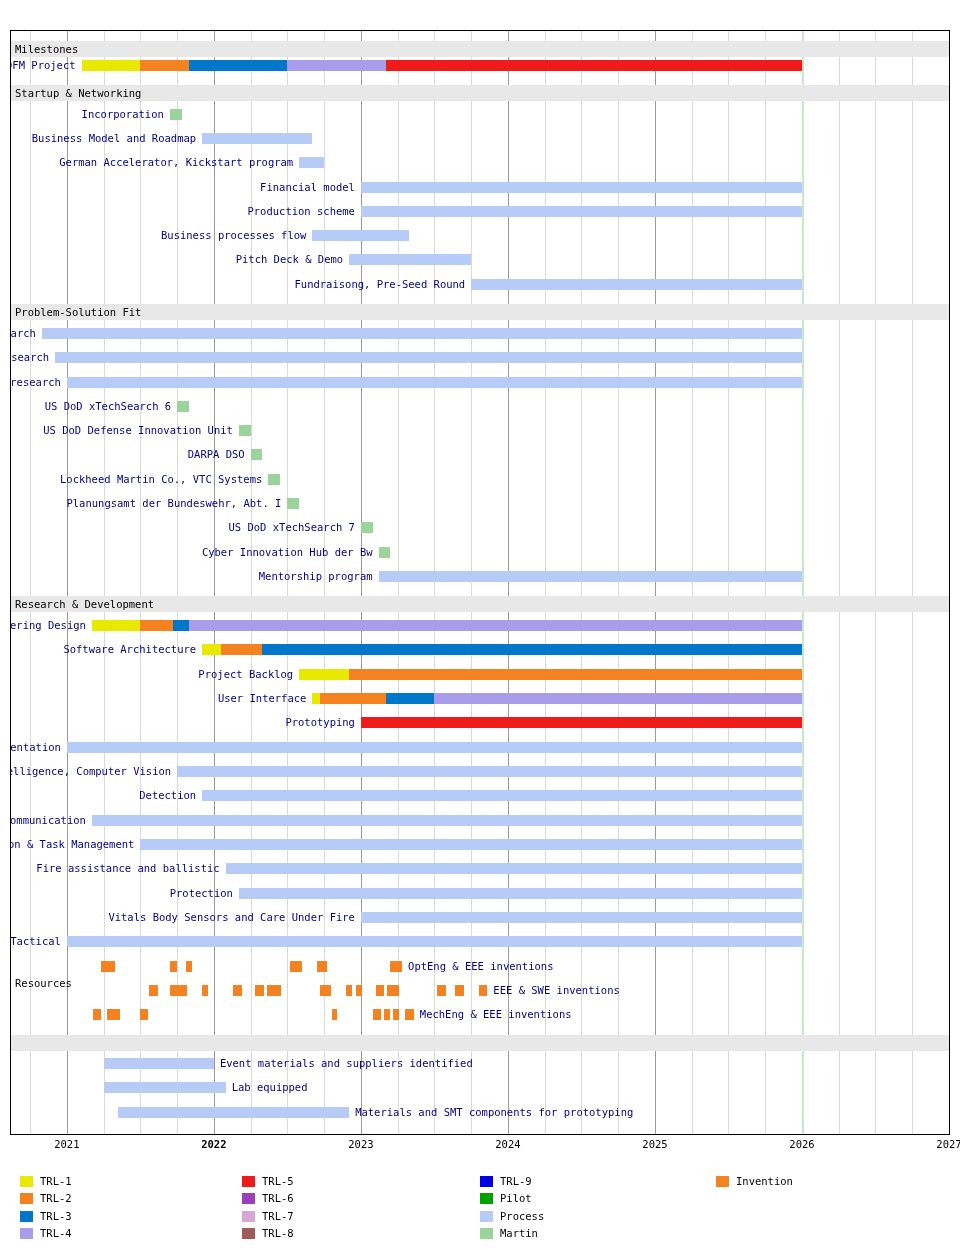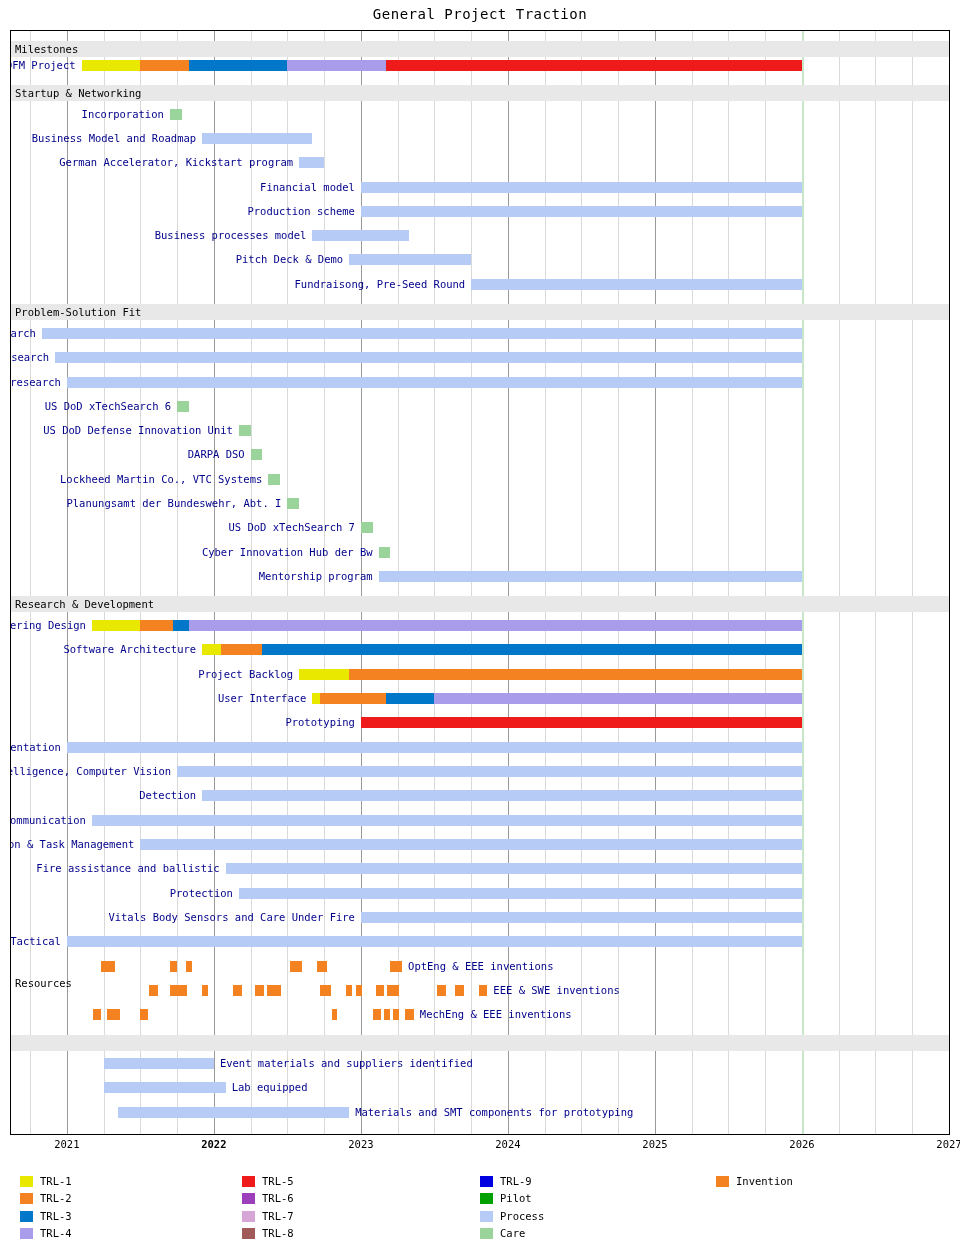--- a/index.html
+++ b/index.html
@@ -106,21 +106,20 @@
     position: absolute;
     left: 20px; top: 0;
     line-height: 14px;
   }
 </style>
 </head>
 <body>
 
 <div id="root">
 
-  <div id="title">General Project Traction</div>
 
   <div id="plot">
       <div class="vline" style="left: 19.1129px;"></div>
       <div class="vline major" style="left: 55.8683px;"></div>
       <div class="vline" style="left: 92.6238px;"></div>
       <div class="vline" style="left: 129.379px;"></div>
       <div class="vline" style="left: 166.135px;"></div>
       <div class="vline major" style="left: 202.89px;"></div>
       <div class="vline" style="left: 239.646px;"></div>
       <div class="vline" style="left: 276.401px;"></div>
@@ -171,21 +170,21 @@
         <div class="bar-seg" style="left: 0px; width: 441.066px; background: rgb(182, 203, 245);"></div>
       </div>
       <div class="task-label" style="top: 151px; right: 594.088px;">Financial model</div>
       <div class="bar" style="left: 349.912px; width: 441.066px; top: 175px;">
         <div class="bar-seg" style="left: 0px; width: 441.066px; background: rgb(182, 203, 245);"></div>
       </div>
       <div class="task-label" style="top: 175px; right: 594.088px;">Production scheme</div>
       <div class="bar" style="left: 301.395px; width: 97.0345px; top: 199px;">
         <div class="bar-seg" style="left: 0px; width: 97.0345px; background: rgb(182, 203, 245);"></div>
       </div>
-      <div class="task-label" style="top: 199px; right: 642.605px;">Business processes model</div>
+      <div class="task-label" style="top: 199px; right: 642.605px;">Business processes flow</div>
       <div class="bar" style="left: 338.15px; width: 122.028px; top: 223px;">
         <div class="bar-seg" style="left: 0px; width: 122.028px; background: rgb(182, 203, 245);"></div>
       </div>
       <div class="task-label" style="top: 223px; right: 605.85px;">Pitch Deck &amp; Demo</div>
       <div class="bar" style="left: 460.179px; width: 330.799px; top: 248px;">
         <div class="bar-seg" style="left: 0px; width: 330.799px; background: rgb(182, 203, 245);"></div>
       </div>
       <div class="task-label" style="top: 248px; right: 483.821px;">Fundraisong, Pre-Seed Round</div>
       <div class="section-band" style="top: 273px;"></div>
       <div class="section-label" style="top: 273px;">Problem-Solution Fit</div>
@@ -403,21 +402,21 @@
       <div class="legend-item" style="left: 470px; top: 23px;">
         <span class="legend-swatch" style="background: rgb(0, 160, 0);"></span>
         <span class="legend-text">Pilot</span>
       </div>
       <div class="legend-item" style="left: 470px; top: 41px;">
         <span class="legend-swatch" style="background: rgb(182, 203, 245);"></span>
         <span class="legend-text">Process</span>
       </div>
       <div class="legend-item" style="left: 470px; top: 58px;">
         <span class="legend-swatch" style="background: rgb(155, 212, 155);"></span>
-        <span class="legend-text">Care</span>
+        <span class="legend-text">Martin</span>
       </div>
       <div class="legend-item" style="left: 706px; top: 6px;">
         <span class="legend-swatch" style="background: rgb(245, 130, 32);"></span>
         <span class="legend-text">Invention</span>
       </div>
     </div>
 
 </div>
 
 </body></html>

